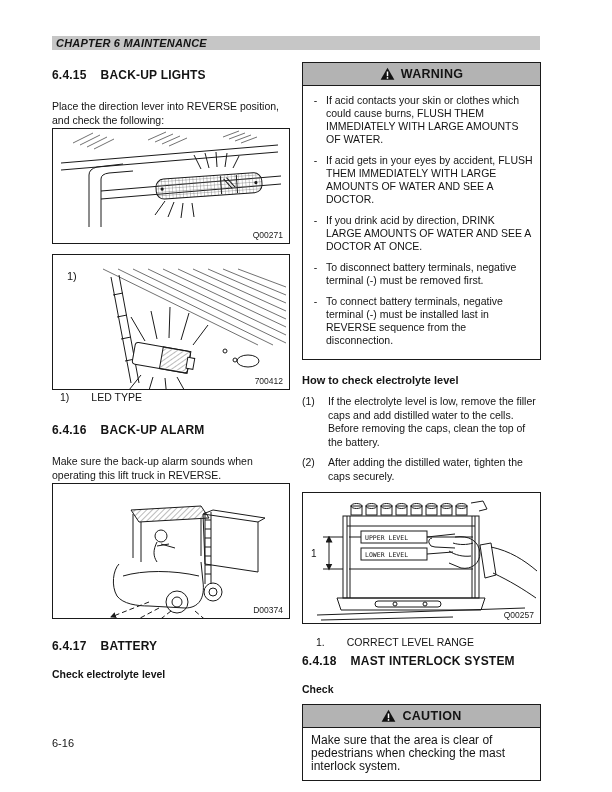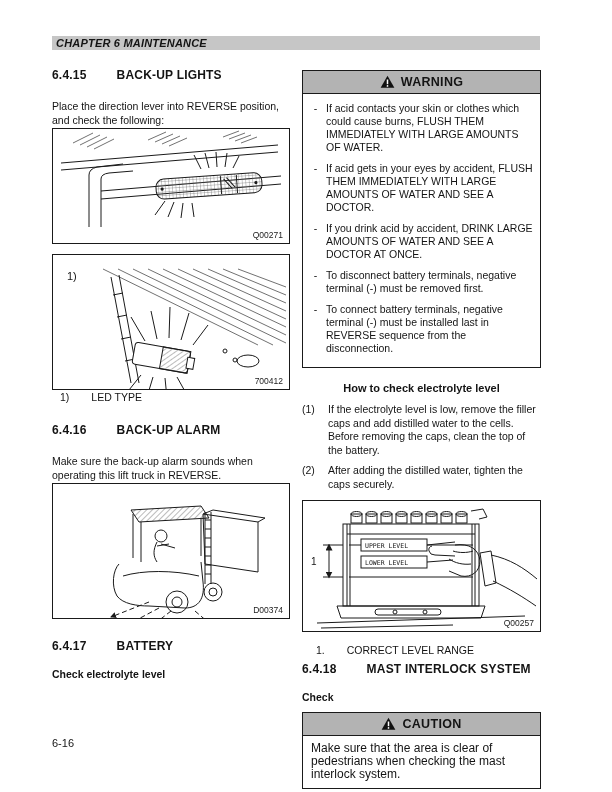--- a/index.html
+++ b/index.html
@@ -11,23 +11,23 @@
   
   .chapter-bar {
     position:absolute; left:52px; top:36px; width:488px; height:14px;
     background:#c6c6c6; display:flex; align-items:center;
   }
   .chapter-bar .ct {
     font-size:11px; font-weight:bold; font-style:italic; padding-left:4px; letter-spacing:.2px;
   }
   
   .col-left  { position:absolute; left:52px;  top:64px; width:238px; }
-  .col-right { position:absolute; left:302px; top:64px; width:239px; }
-
-  .sec-heading { display:flex; gap:30px; font-size:12px; font-weight:bold; letter-spacing:.2px; }
+  .col-right { position:absolute; left:302px; top:56px; width:239px; }
+
+  .sec-heading { display:flex; gap:14px; font-size:12px; font-weight:bold; letter-spacing:.2px; }
   .body-text { font-size:10.5px; line-height:14px; }
   .bold-sub { font-size:10.5px; font-weight:bold; }
 
   .figure { position:relative; border:1.5px solid #1a1a1a; background:#fff; }
   .figure svg { display:block; }
   .fig-code { position:absolute; right:6px; bottom:3px; font-size:8.5px; color:#222; }
 
   .caption-row { display:flex; font-size:10.5px; }
   .caption-row .cap-num { flex:none; }
 
@@ -210,34 +210,34 @@
         <div class="warn-item">
           <span class="dash">-</span>
           <span>If acid contacts your skin or clothes which could cause burns, FLUSH THEM IMMEDIATELY WITH LARGE AMOUNTS OF WATER.</span>
         </div>
         <div class="warn-item">
           <span class="dash">-</span>
           <span>If acid gets in your eyes by accident, FLUSH THEM IMMEDIATELY WITH LARGE AMOUNTS OF WATER AND SEE A DOCTOR.</span>
         </div>
         <div class="warn-item">
           <span class="dash">-</span>
-          <span>If you drink acid by accident, DRINK LARGE AMOUNTS OF WATER AND SEE A DOCTOR AT ONCE.</span>
+          <span>If you drink acid by direction, DRINK LARGE AMOUNTS OF WATER AND SEE A DOCTOR AT ONCE.</span>
         </div>
         <div class="warn-item">
           <span class="dash">-</span>
           <span>To disconnect battery terminals, negative terminal (-) must be removed first.</span>
         </div>
         <div class="warn-item">
           <span class="dash">-</span>
           <span>To connect battery terminals, negative terminal (-) must be installed last in REVERSE sequence from the disconnection.</span>
         </div>
       </div>
     </div>
 
-    <div class="bold-sub mt14" style="font-size:11px;text-align:center;">How to check electrolyte level</div>
+    <div class="bold-sub mt14" style="font-size:11px;">How to check electrolyte level</div>
 
     <div class="steps mt9">
       <div class="step">
         <span class="num">(1)</span>
         <span>If the electrolyte level is low, remove the filler caps and add distilled water to the cells. Before removing the caps, clean the top of the battery.</span>
       </div>
       <div class="step">
         <span class="num">(2)</span>
         <span>After adding the distilled water, tighten the caps securely.</span>
       </div>

